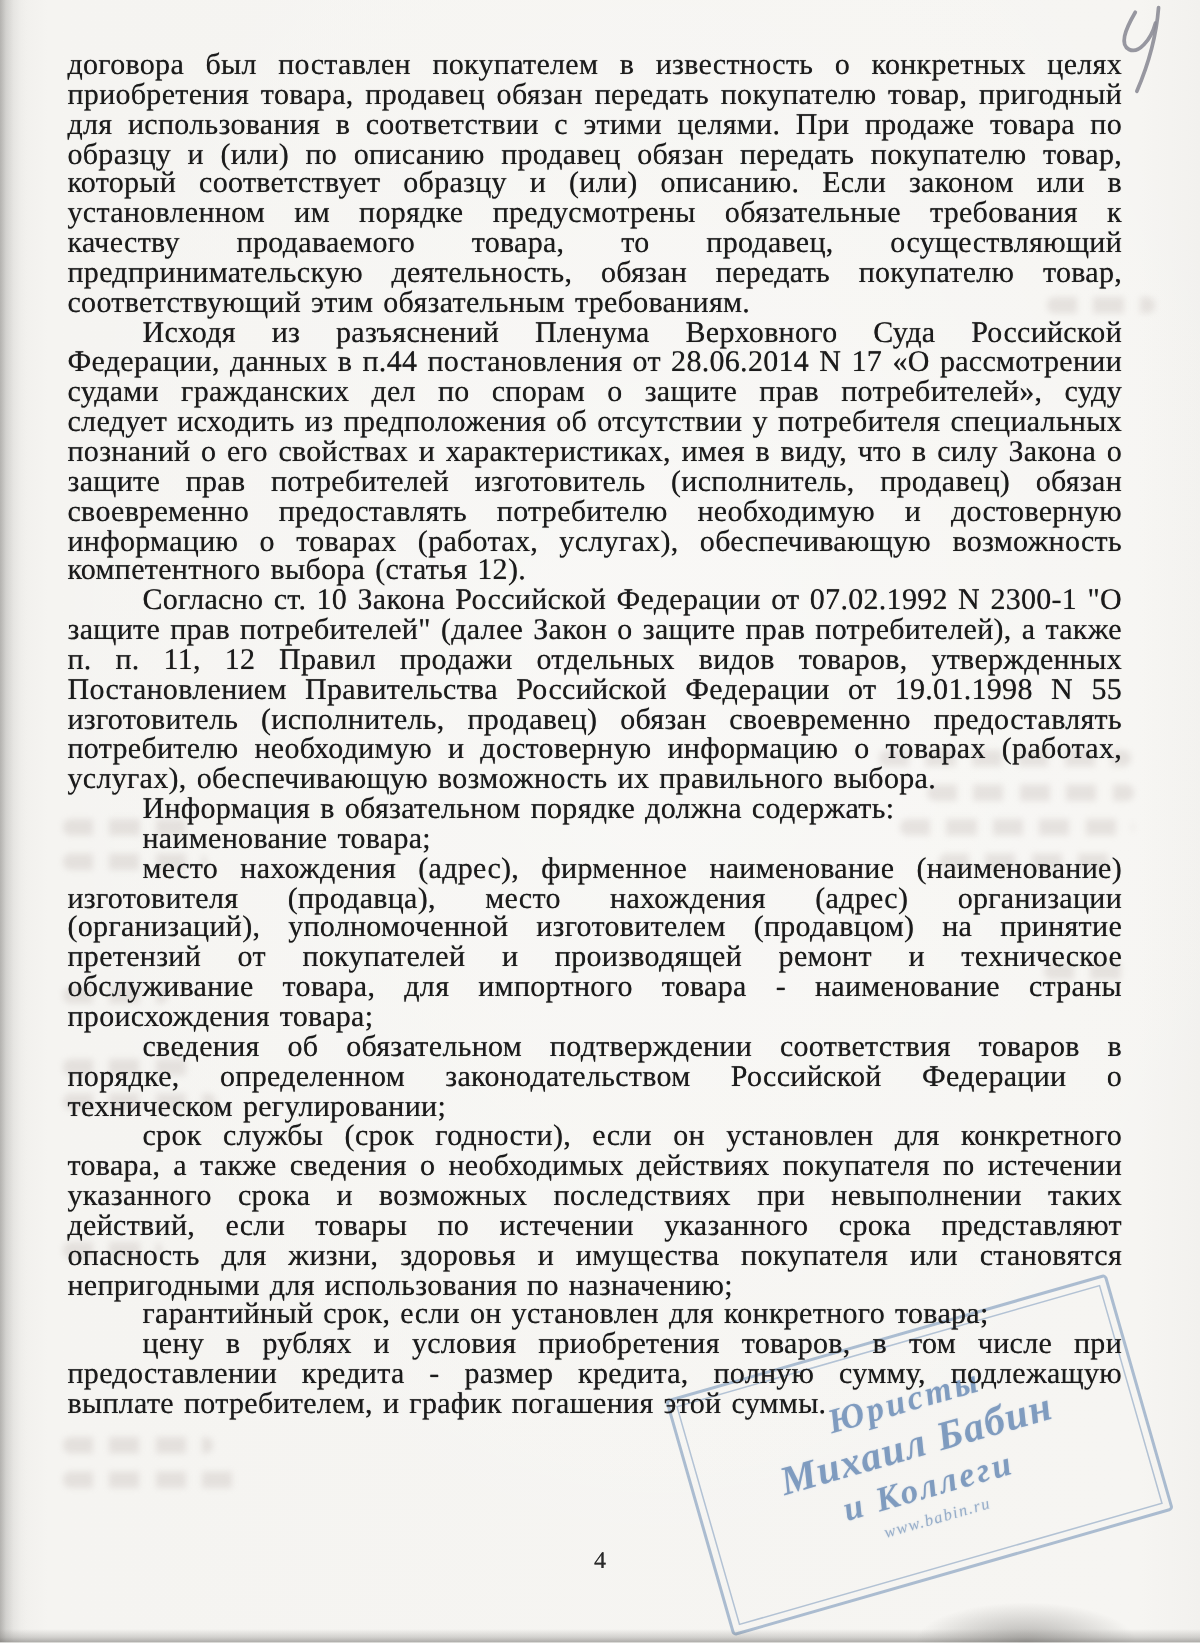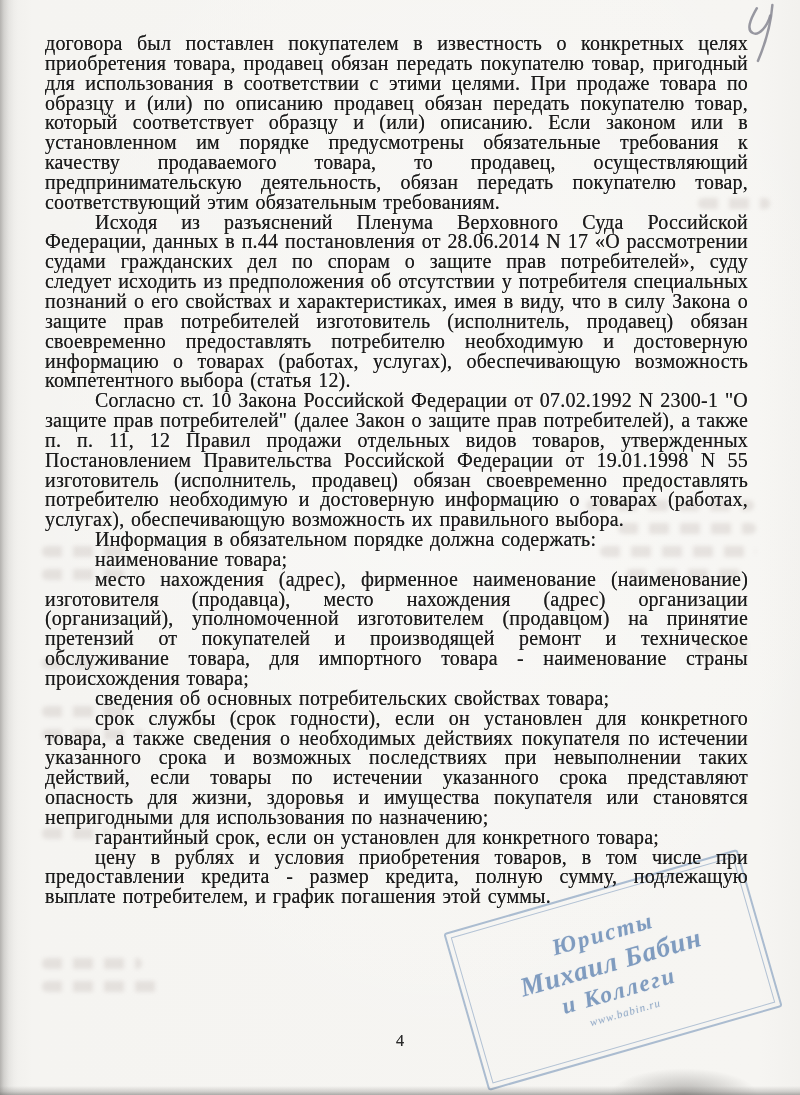--- a/index.html
+++ b/index.html
@@ -109,21 +109,21 @@
     </div>
   </div>
 
   <div class="text">
     <p class="noindent">договора был поставлен покупателем в известность о конкретных целях приобретения товара, продавец обязан передать покупателю товар, пригодный для использования в соответствии с этими целями. При продаже товара по образцу и (или) по описанию продавец обязан передать покупателю товар, который соответствует образцу и (или) описанию. Если законом или в установленном им порядке предусмотрены обязательные требования к качеству продаваемого товара, то продавец, осуществляющий предпринимательскую деятельность, обязан передать покупателю товар, соответствующий этим обязательным требованиям.</p>
     <p>Исходя из разъяснений Пленума Верховного Суда Российской Федерации, данных в п.44 постановления от 28.06.2014 N 17 «О рассмотрении судами гражданских дел по спорам о защите прав потребителей», суду следует исходить из предположения об отсутствии у потребителя специальных познаний о его свойствах и характеристиках, имея в виду, что в силу Закона о защите прав потребителей изготовитель (исполнитель, продавец) обязан своевременно предоставлять потребителю необходимую и достоверную информацию о товарах (работах, услугах), обеспечивающую возможность компетентного выбора (статья 12).</p>
     <p>Согласно ст. 10 Закона Российской Федерации от 07.02.1992 N 2300-1 "О защите прав потребителей" (далее Закон о защите прав потребителей), а также п. п. 11, 12 Правил продажи отдельных видов товаров, утвержденных Постановлением Правительства Российской Федерации от 19.01.1998 N 55 изготовитель (исполнитель, продавец) обязан своевременно предоставлять потребителю необходимую и достоверную информацию о товарах (работах, услугах), обеспечивающую возможность их правильного выбора.</p>
     <p>Информация в обязательном порядке должна содержать:</p>
     <p>наименование товара;</p>
     <p>место нахождения (адрес), фирменное наименование (наименование) изготовителя (продавца), место нахождения (адрес) организации (организаций), уполномоченной изготовителем (продавцом) на принятие претензий от покупателей и производящей ремонт и техническое обслуживание товара, для импортного товара - наименование страны происхождения товара;</p>
-    <p>сведения об основных потребительских свойствах товара;</p>
+    <p>сведения об обязательном подтверждении соответствия товаров в порядке, определенном законодательством Российской Федерации о техническом регулировании;</p>
     <p>срок службы (срок годности), если он установлен для конкретного товара, а также сведения о необходимых действиях покупателя по истечении указанного срока и возможных последствиях при невыполнении таких действий, если товары по истечении указанного срока представляют опасность для жизни, здоровья и имущества покупателя или становятся непригодными для использования по назначению;</p>
     <p>гарантийный срок, если он установлен для конкретного товара;</p>
     <p>цену в рублях и условия приобретения товаров, в том числе при предоставлении кредита - размер кредита, полную сумму, подлежащую выплате потребителем, и график погашения этой суммы.</p>
   </div>
 
   <div class="pagenum">4</div>
 
   <div class="curl"></div>
   <div class="edge-bottom"></div>
 </div>

